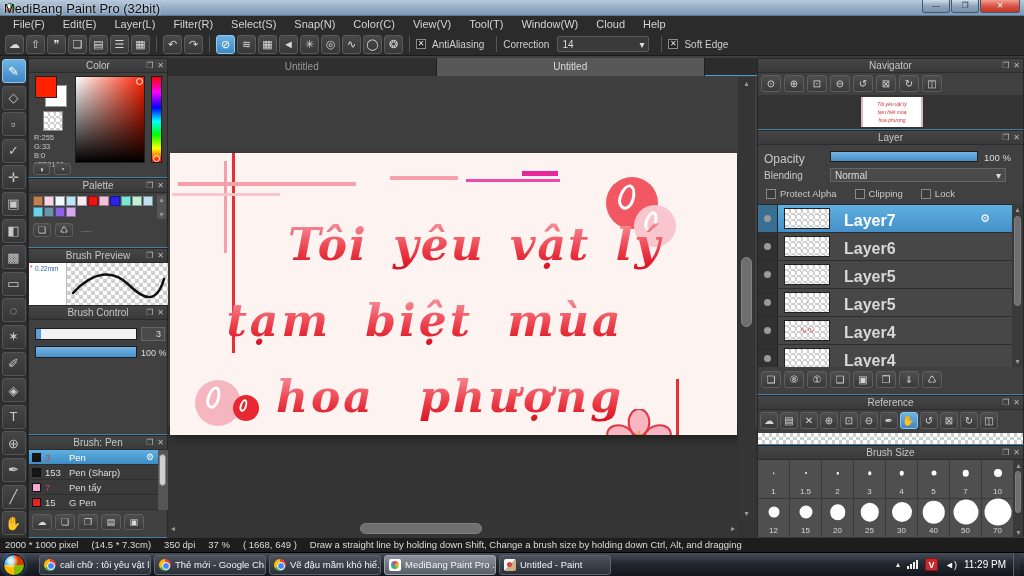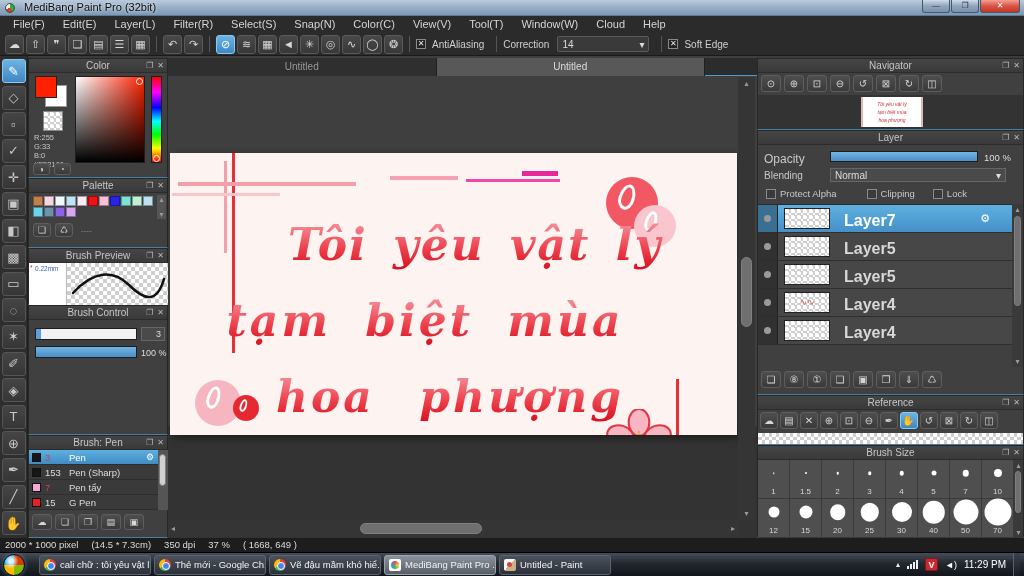--- a/index.html
+++ b/index.html
@@ -3,21 +3,21 @@
 <meta charset="utf-8">
 <style>
 *{margin:0;padding:0;box-sizing:border-box}
 html,body{width:1024px;height:576px;overflow:hidden}
 body{font-family:"Liberation Sans",sans-serif;background:#333;position:relative;font-size:11px;-webkit-font-smoothing:antialiased}
 .abs{position:absolute}
 
 #titlebar{position:absolute;left:0;top:0;width:1024px;height:16px;background:linear-gradient(180deg,#b9cadc 0%,#93abc4 55%,#7e98b4 100%);border-bottom:1px solid #5c7априори}
 #titlebar{border-bottom:1px solid #5c7a96}
 #app-icon{position:absolute;left:5px;top:3px;width:10px;height:10px;border-radius:50%;background:conic-gradient(#3da53d 0 40%,#d23b2f 40% 70%,#f0f0f0 70% 100%);border:1px solid #2e5c2e}
-#win-title{position:absolute;left:24px;top:1px;font-size:11px;color:#0c0c0c;text-shadow:0 0 3px rgba(255,255,255,.9)}
+#win-title{position:absolute;left:4px;top:1px;font-size:13px;color:#0c0c0c;text-shadow:0 0 3px rgba(255,255,255,.9)}
 #win-controls{position:absolute;right:4px;top:0;display:flex}
 .winbtn{width:28px;height:13px;border:1px solid #43586d;border-top:none;border-radius:0 0 3px 3px;background:linear-gradient(180deg,#cfdceb,#8fa5bb 50%,#7b93ab);color:#1c2c3c;font-size:8px;line-height:12px;text-align:center;margin-left:1px}
 .winbtn.close{width:40px;background:linear-gradient(180deg,#f2a093,#d95545 50%,#c23523);color:#fff}
 
 #menubar{position:absolute;left:0;top:16px;width:1024px;height:17px;background:#2b2b2b;display:flex;align-items:center;padding-left:4px}
 .menu-item{color:#d4d4d4;font-size:11px;padding:0 9px;line-height:17px}
 #toolbar{position:absolute;left:0;top:33px;width:1024px;height:23px;background:#2b2b2b;border-bottom:1px solid #1a1a1a;display:flex;align-items:center;padding-left:5px;gap:2px}
 .tb{width:19px;height:19px;background:linear-gradient(180deg,#484848,#383838);border:1px solid #5a5a5a;border-radius:3px;color:#d8d8d8;font-size:11px;display:flex;align-items:center;justify-content:center;flex:none}
 .tb.selected{background:linear-gradient(180deg,#6cb4e4,#3f87c2);border-color:#8cc8ee;color:#fff}
 .tsep{width:1px;height:16px;background:#555;margin:0 4px;flex:none}
@@ -547,41 +547,49 @@
       <div style="width:100%;height:100%;background:linear-gradient(180deg,#74b4e4,#4890c8)"></div>
     </div>
     <span class="abs" style="left:226px;top:21px;font-size:9.5px;color:#ddd">100 %</span>
     <span class="abs" style="left:6px;top:39px;font-size:10px;color:#c8c8c8">Blending</span>
     <div class="abs" style="left:72px;top:37px;width:176px;height:14px;background:#4a4a4a;border:1px solid #666;display:flex;justify-content:space-between;align-items:center;padding:0 4px;font-size:10px;color:#ddd">
       <span>Normal</span>
       <span>▾</span>
     </div>
     <div class="abs" style="left:8px;top:57px;display:flex;align-items:center">
       <span class="cb" style="background:#3a3a3a"></span>
-      <span style="font-size:9.5px;color:#c8c8c8;margin-right:30px">Protect Alpha</span>
+      <span style="font-size:9.5px;color:#c8c8c8;margin-right:18px">Protect Alpha</span>
       <span class="cb" style="background:#3a3a3a"></span>
       <span style="font-size:9.5px;color:#c8c8c8;margin-right:18px">Clipping</span>
       <span class="cb" style="background:#3a3a3a"></span>
       <span style="font-size:9.5px;color:#c8c8c8">Lock</span>
     </div>
     <div class="abs" style="left:0;top:73px;width:254px;height:163px;overflow:hidden;border-top:1px solid #2a2a2a">
 
     <div class="layer-row selected">
         <span class="eyecol">
             <span class="eyedot"></span>
           </span>
         <span class="lthumb checker" style="background-size:6px 6px"><span></span></span>
         <span class="lname">Layer7</span>
         <span class="gear">⚙</span>
       </div>
         <div class="layer-row">
         <span class="eyecol">
             <span class="eyedot"></span>
           </span>
         <span class="lthumb checker" style="background-size:6px 6px"><span></span></span>
+        <span class="lname">Layer6</span>
+
+      </div>
+        <div class="layer-row">
+        <span class="eyecol">
+            <span class="eyedot"></span>
+          </span>
+        <span class="lthumb checker" style="background-size:6px 6px"><span></span></span>
         <span class="lname">Layer5</span>
 
       </div>
         <div class="layer-row">
         <span class="eyecol">
             <span class="eyedot"></span>
           </span>
         <span class="lthumb checker" style="background-size:6px 6px"><span>·</span></span>
         <span class="lname">Layer5</span>
 
@@ -766,20 +774,21 @@
   </div>
 </div>
 
 <div id="statusbar">
 
 <span>2000 * 1000 pixel</span>
     <span>(14.5 * 7.3cm)</span>
     <span>350 dpi</span>
     <span>37 %</span>
     <span>( 1668, 649 )</span>
+    <span>Draw a straight line by holding down Shift, Change a brush size by holding down Ctrl, Alt, and dragging</span>
   </div>
 
 <div id="taskbar">
   <div id="start-orb"></div>
   <div style="display:flex">
 
   <div class="task-item ic-chrome">
       <span class="ticon"></span>
       <span>cali chữ : tôi yêu vật l...</span>
     </div>

